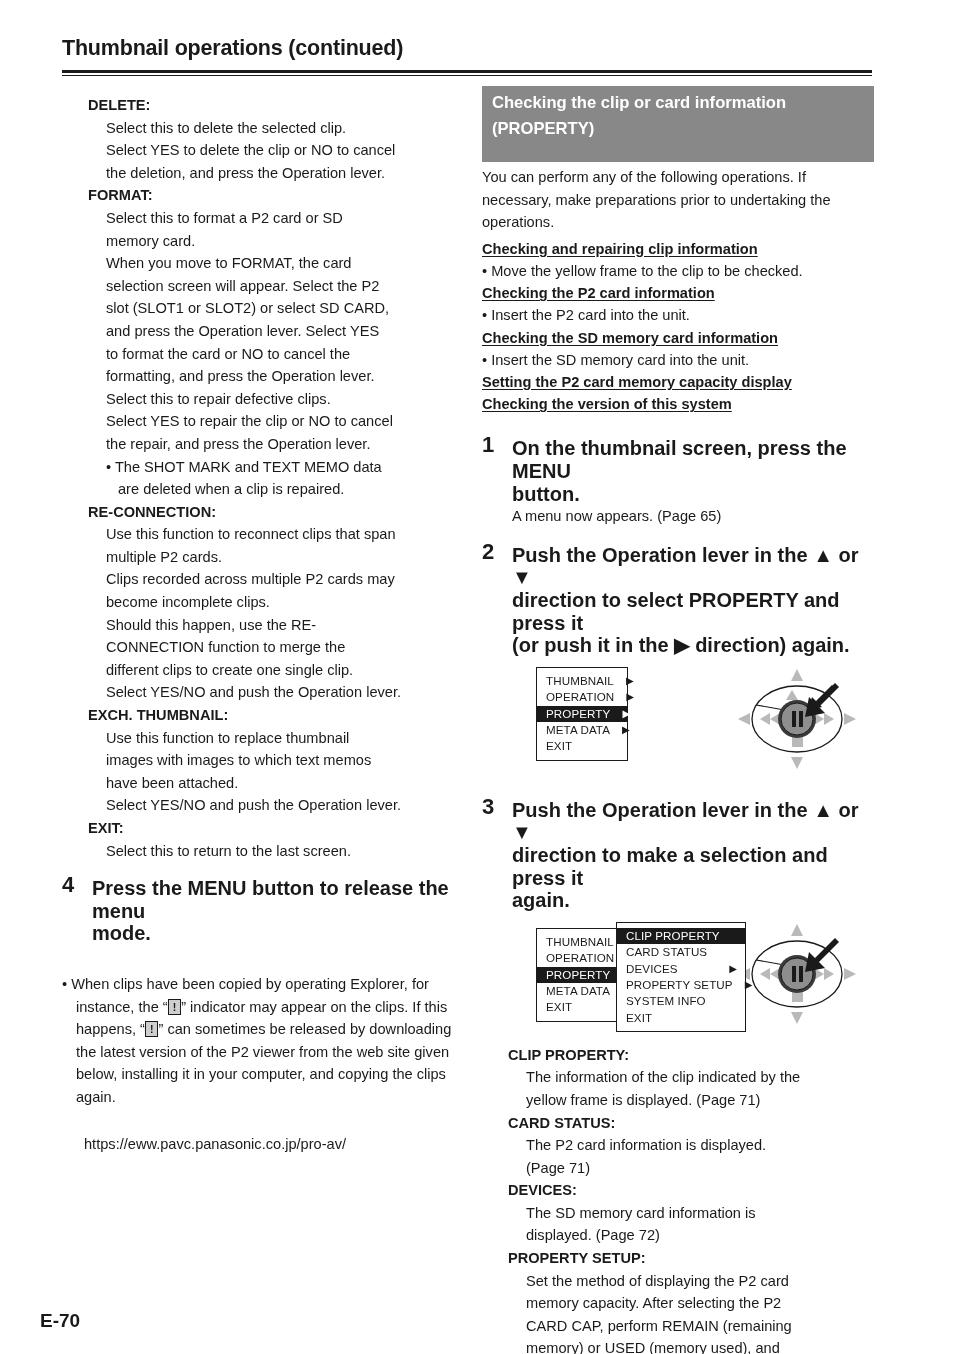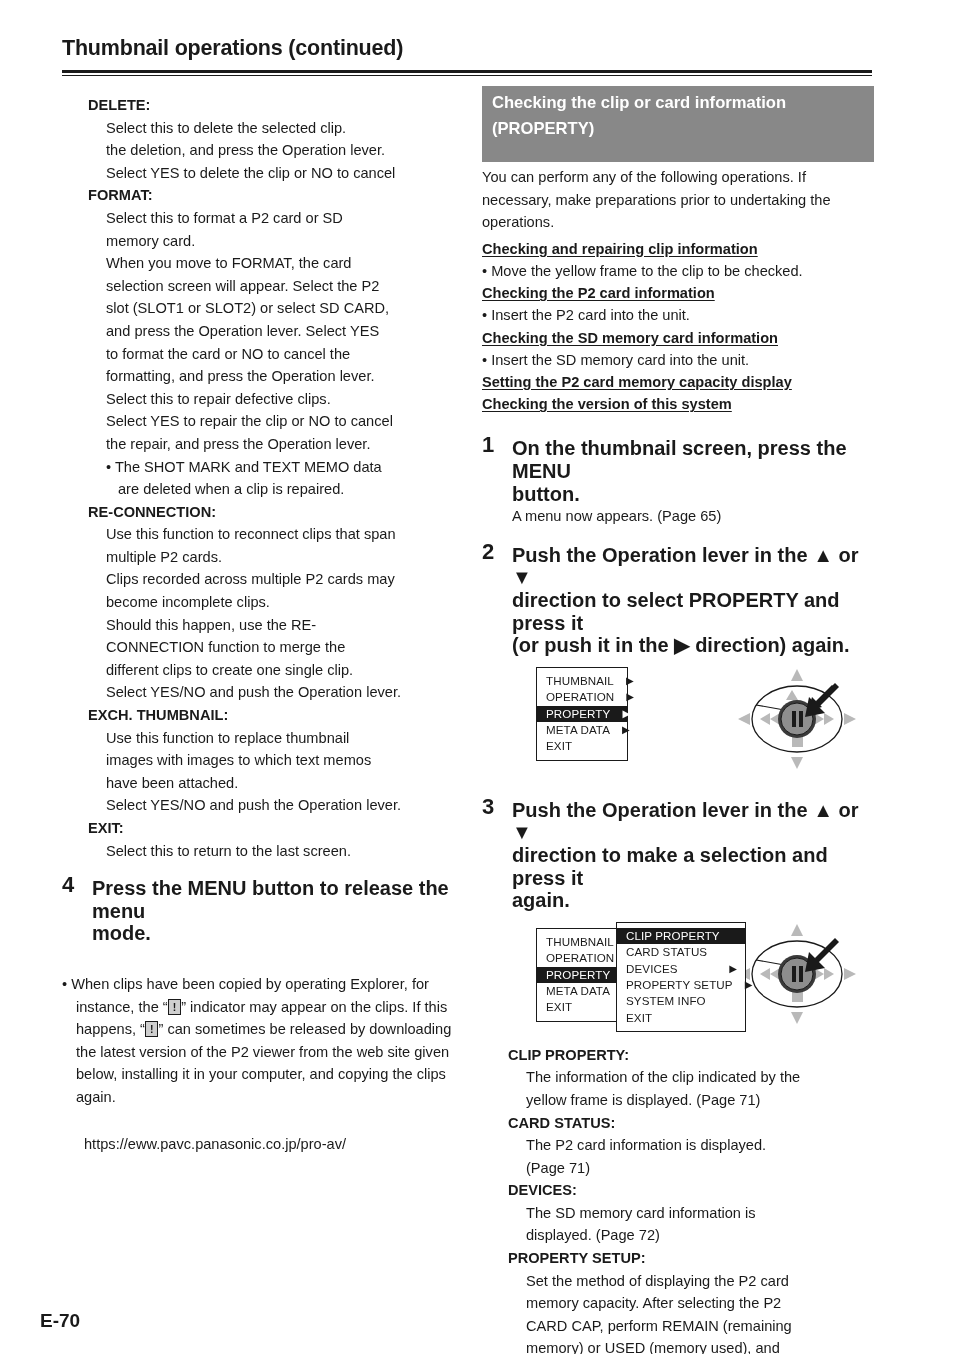--- a/index.html
+++ b/index.html
@@ -191,22 +191,22 @@
   <div class="rule-wrap">
     <div class="rule-thick"></div>
     <div class="rule-gap"></div>
     <div class="rule-thin"></div>
   </div>
 
   <div class="col-left">
     <div id="left-entries">
         <div class="term">DELETE:</div>
         <div class="def">Select this to delete the selected clip.</div>
+        <div class="def">Select YES to delete the clip or NO to cancel</div>
         <div class="def">the deletion, and press the Operation lever.</div>
-        <div class="def">Select YES to delete the clip or NO to cancel</div>
         <div class="term">FORMAT:</div>
         <div class="def">Select this to format a P2 card or SD</div>
         <div class="def">memory card.</div>
         <div class="def">When you move to FORMAT, the card</div>
         <div class="def">selection screen will appear. Select the P2</div>
         <div class="def">slot (SLOT1 or SLOT2) or select SD CARD,</div>
         <div class="def">and press the Operation lever. Select YES</div>
         <div class="def">to format the card or NO to cancel the</div>
         <div class="def">formatting, and press the Operation lever.</div>
         <div class="def">Select this to repair defective clips.</div>

